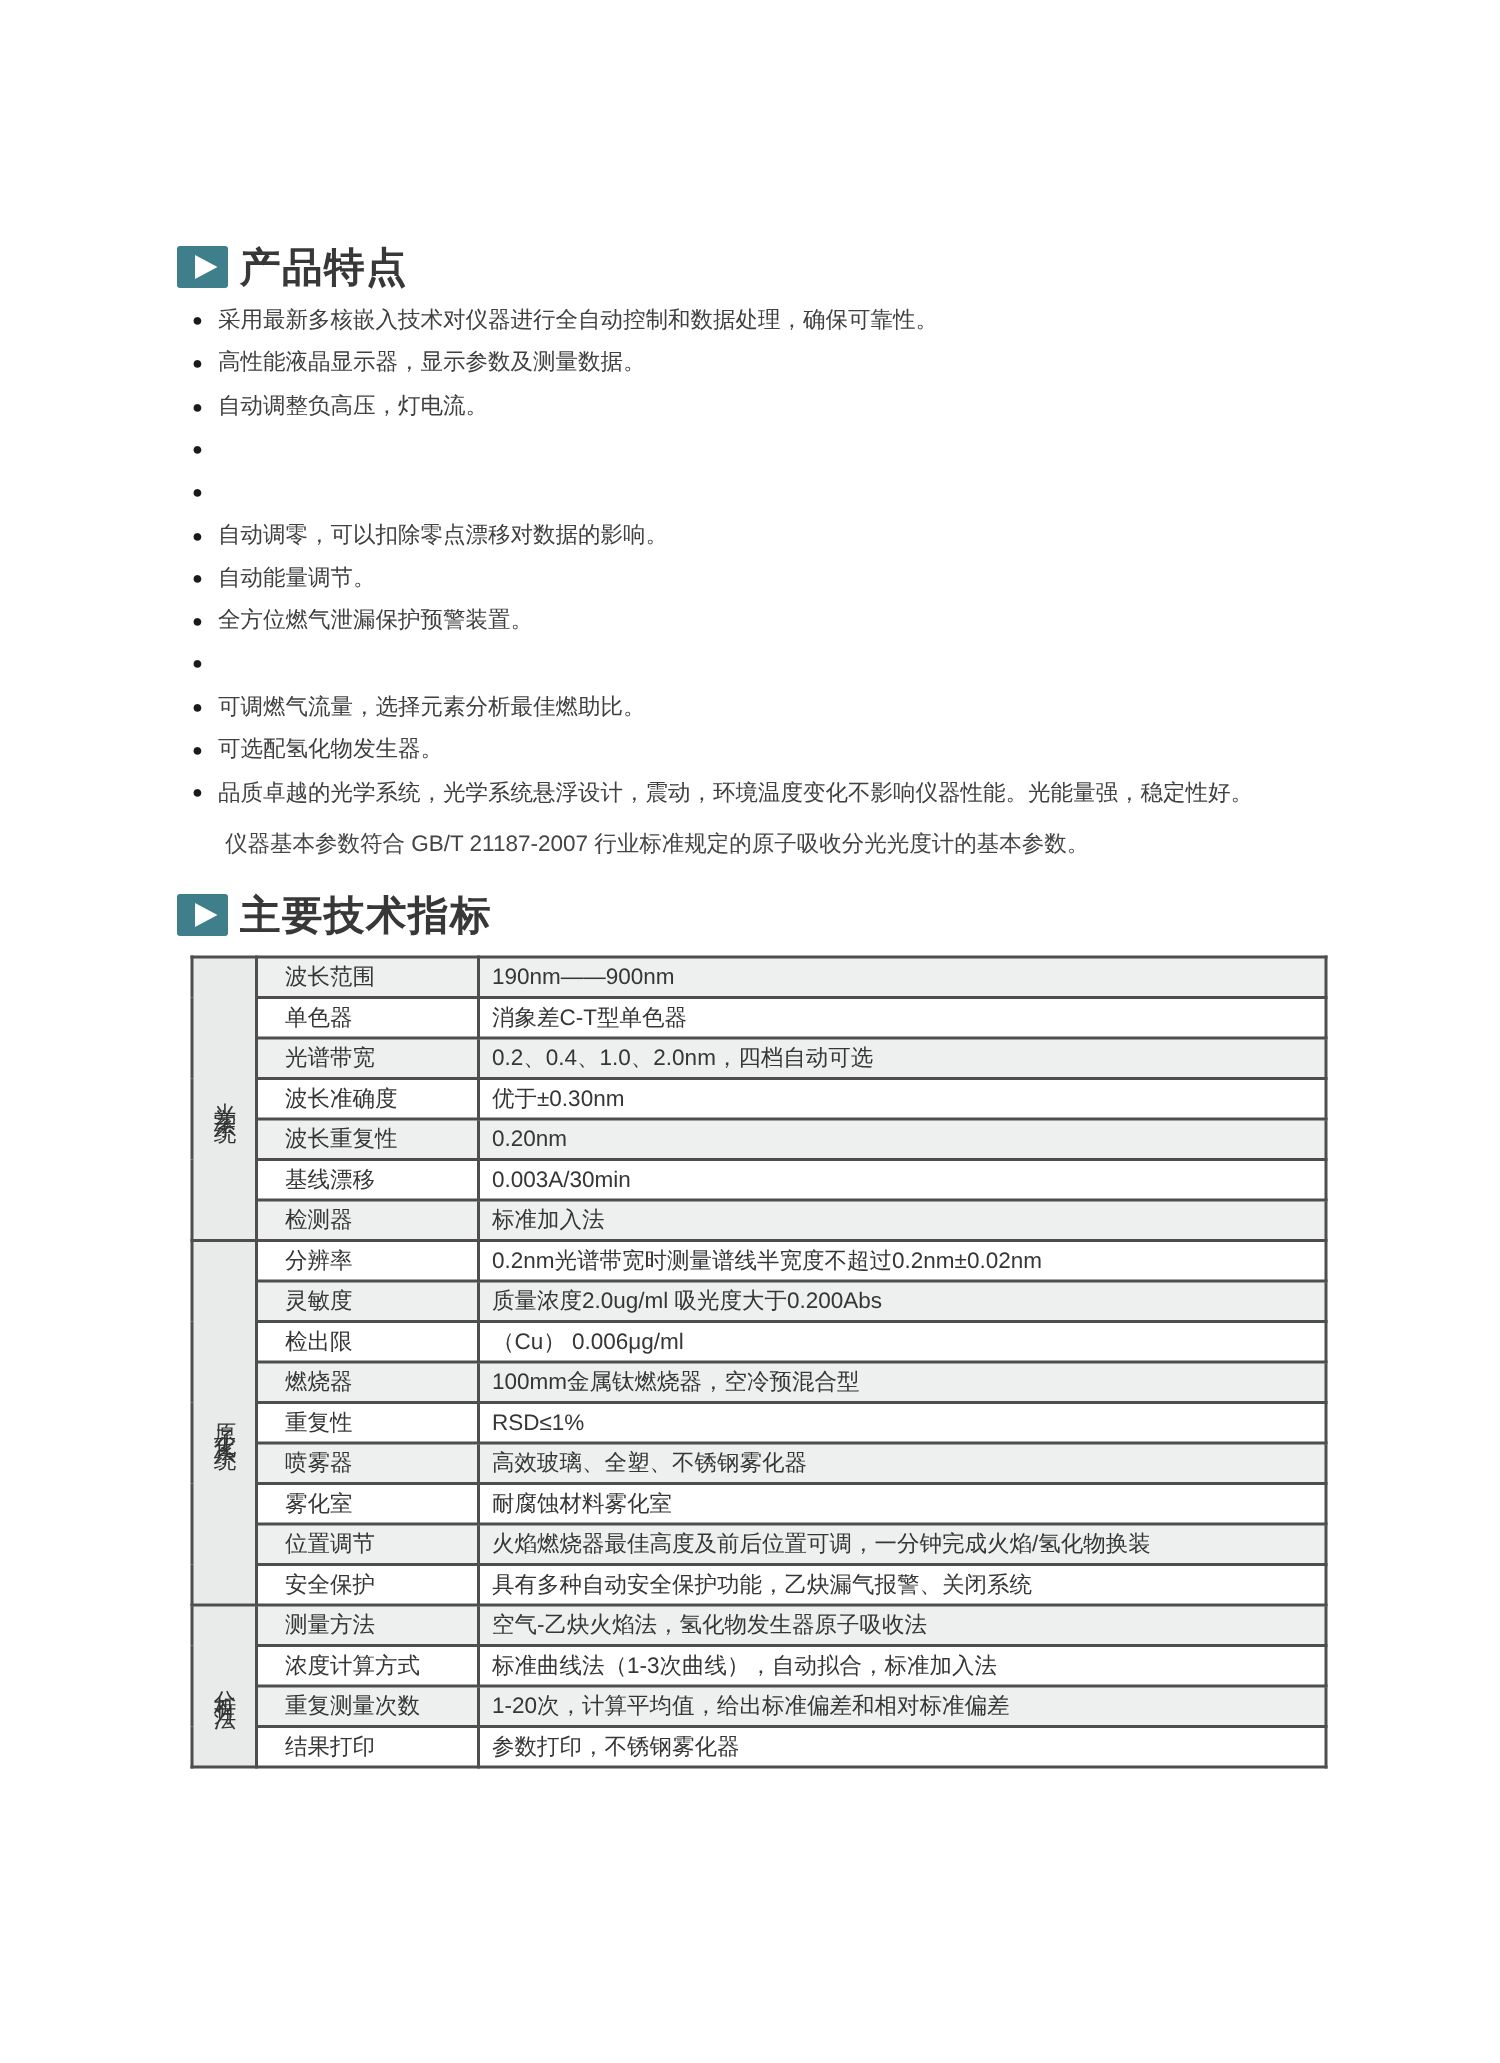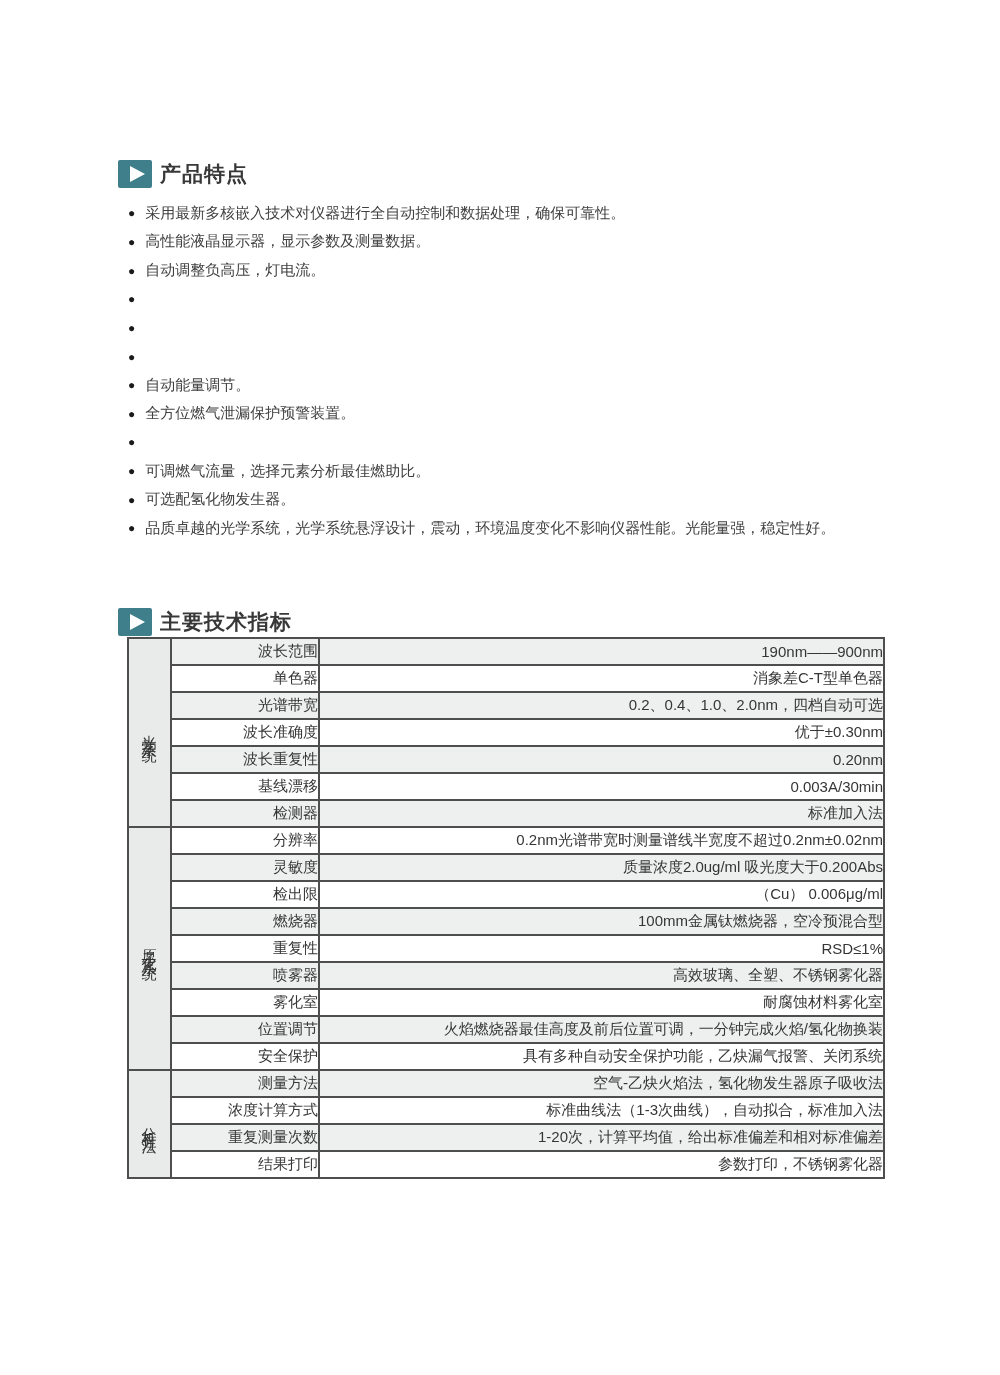--- a/index.html
+++ b/index.html
@@ -11,41 +11,41 @@
   .section-header { position:absolute; display:flex; align-items:center; }
   .hdr-icon {
     width:34px; height:28px; background:#3e7f8b; border-radius:2px;
     display:flex; align-items:center; justify-content:center; flex:0 0 auto;
   }
   .hdr-icon .tri {
     width:0; height:0; margin-left:4px;
     border-top:8px solid transparent; border-bottom:8px solid transparent;
     border-left:15px solid #ffffff;
   }
-  .hdr-title { font-size:21px; font-weight:bold; color:#383838; letter-spacing:1px; margin-left:8px; }
+  .hdr-title { font-size:27px; font-weight:bold; color:#383838; letter-spacing:1px; margin-left:8px; }
 
   #features-header { left:118px; top:160px; }
-  #specs-header    { left:118px; top:608px;text-align:right; }
+  #specs-header    { left:118px; top:592px;text-align:right; }
 
   #bullet-list { position:absolute; left:128px; top:199px; margin:0; padding:0; list-style:none; }
   #bullet-list li {
     display:flex; align-items:center; height:28.65px; white-space:nowrap;
     font-size:15px; color:#404040;
   }
   #bullet-list .dot { font-size:12px; color:#1a1a1a; margin-right:10px; flex:0 0 auto; }
 
   .note { position:absolute; left:150px; top:553px; font-size:15px; color:#454545; }
 
   .spec-table {
     position:absolute; left:127px; top:637px; width:756px;
     border-collapse:collapse; table-layout:fixed;
   }
   .spec-table td {
     border:2px solid #4e4e4e; height:25px; padding:0;
-    font-size:15px; color:#363636; background:#ffffff;text-align:right;
+    font-size:15px; color:#363636; background:#ffffff;
   }
   .spec-table col.c-group { width:43px; }
   .spec-table col.c-param { width:148px; }
   .spec-table col.c-value { width:565px; }
   td.group-cell { background:#e9ebeb !important; text-align:center; vertical-align:middle; }
   td.group-cell span {
     writing-mode:vertical-rl; text-orientation:upright;
     letter-spacing:4px; font-size:15px; color:#333; line-height:1;
   }
   td.param-cell { padding-left:18px; }
@@ -78,20 +78,21 @@
         <span>自动调整负高压，灯电流。</span>
       </li>
       <li>
         <span class="dot">●</span>
       </li>
       <li>
         <span class="dot">●</span>
       </li>
       <li>
         <span class="dot">●</span>
+        <span>自动调零，可以扣除零点漂移对数据的影响。</span>
       </li>
       <li>
         <span class="dot">●</span>
         <span>自动能量调节。</span>
       </li>
       <li>
         <span class="dot">●</span>
         <span>全方位燃气泄漏保护预警装置。</span>
       </li>
       <li>
@@ -104,20 +105,21 @@
       <li>
         <span class="dot">●</span>
         <span>可选配氢化物发生器。</span>
       </li>
       <li>
         <span class="dot">●</span>
         <span>品质卓越的光学系统，光学系统悬浮设计，震动，环境温度变化不影响仪器性能。光能量强，稳定性好。</span>
       </li>
     </ul>
 
+  <div class="note">仪器基本参数符合 GB/T 21187-2007 行业标准规定的原子吸收分光光度计的基本参数。</div>
 
   <div class="section-header" id="specs-header">
     <span class="hdr-icon">
         <span class="tri"></span>
       </span>
     <span class="hdr-title">主要技术指标</span>
   </div>
 
   <table class="spec-table">
     <colgroup>

